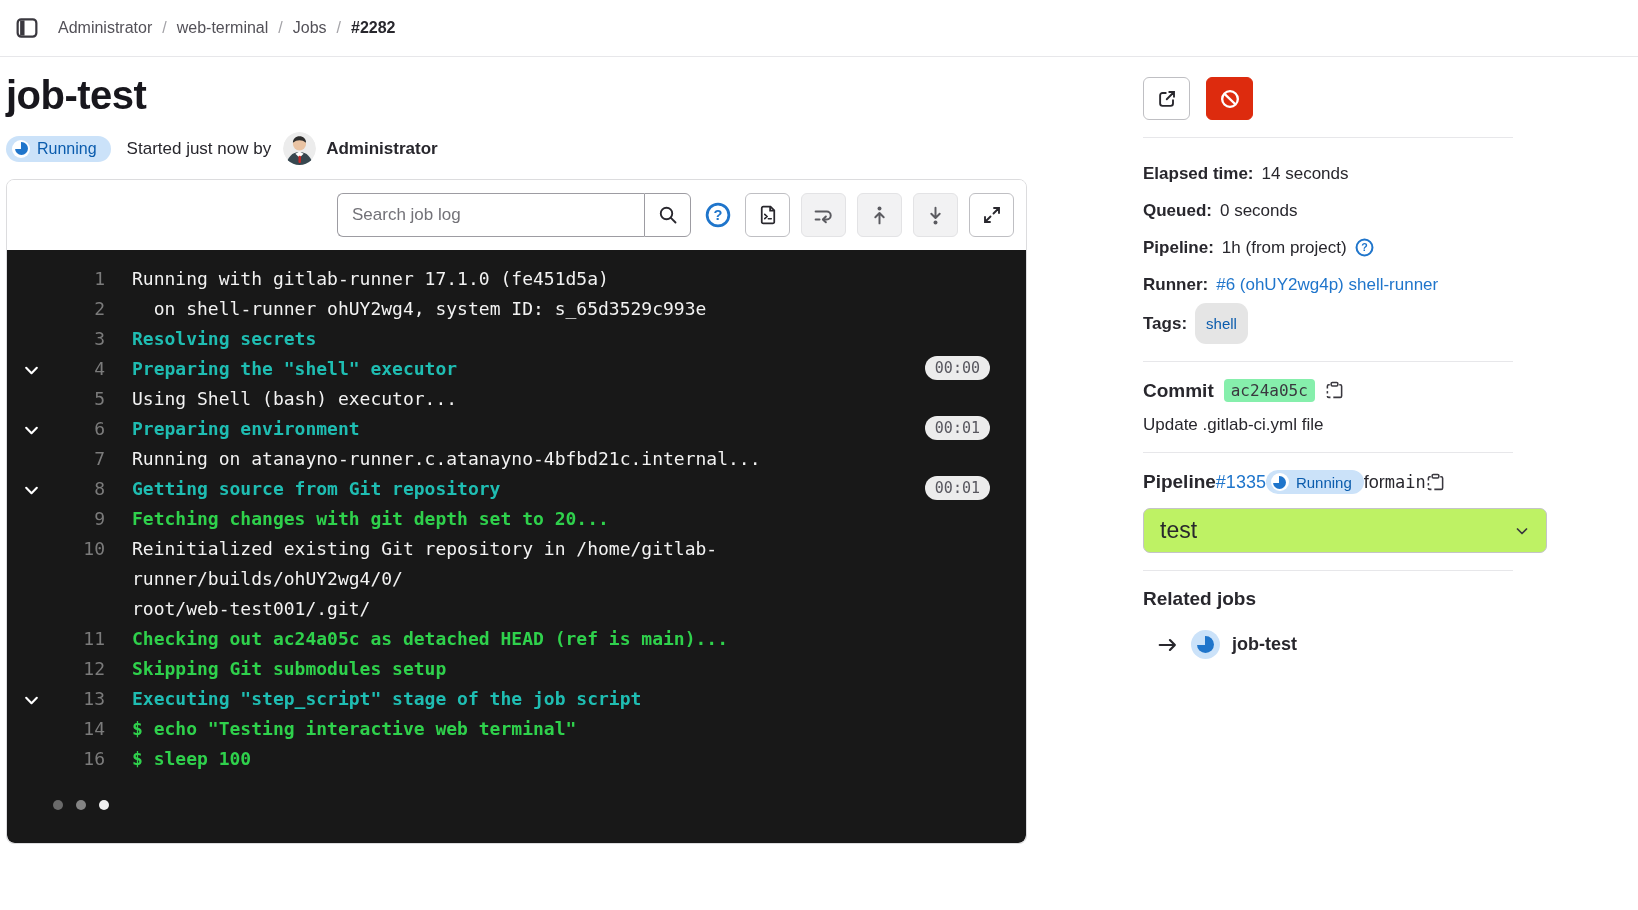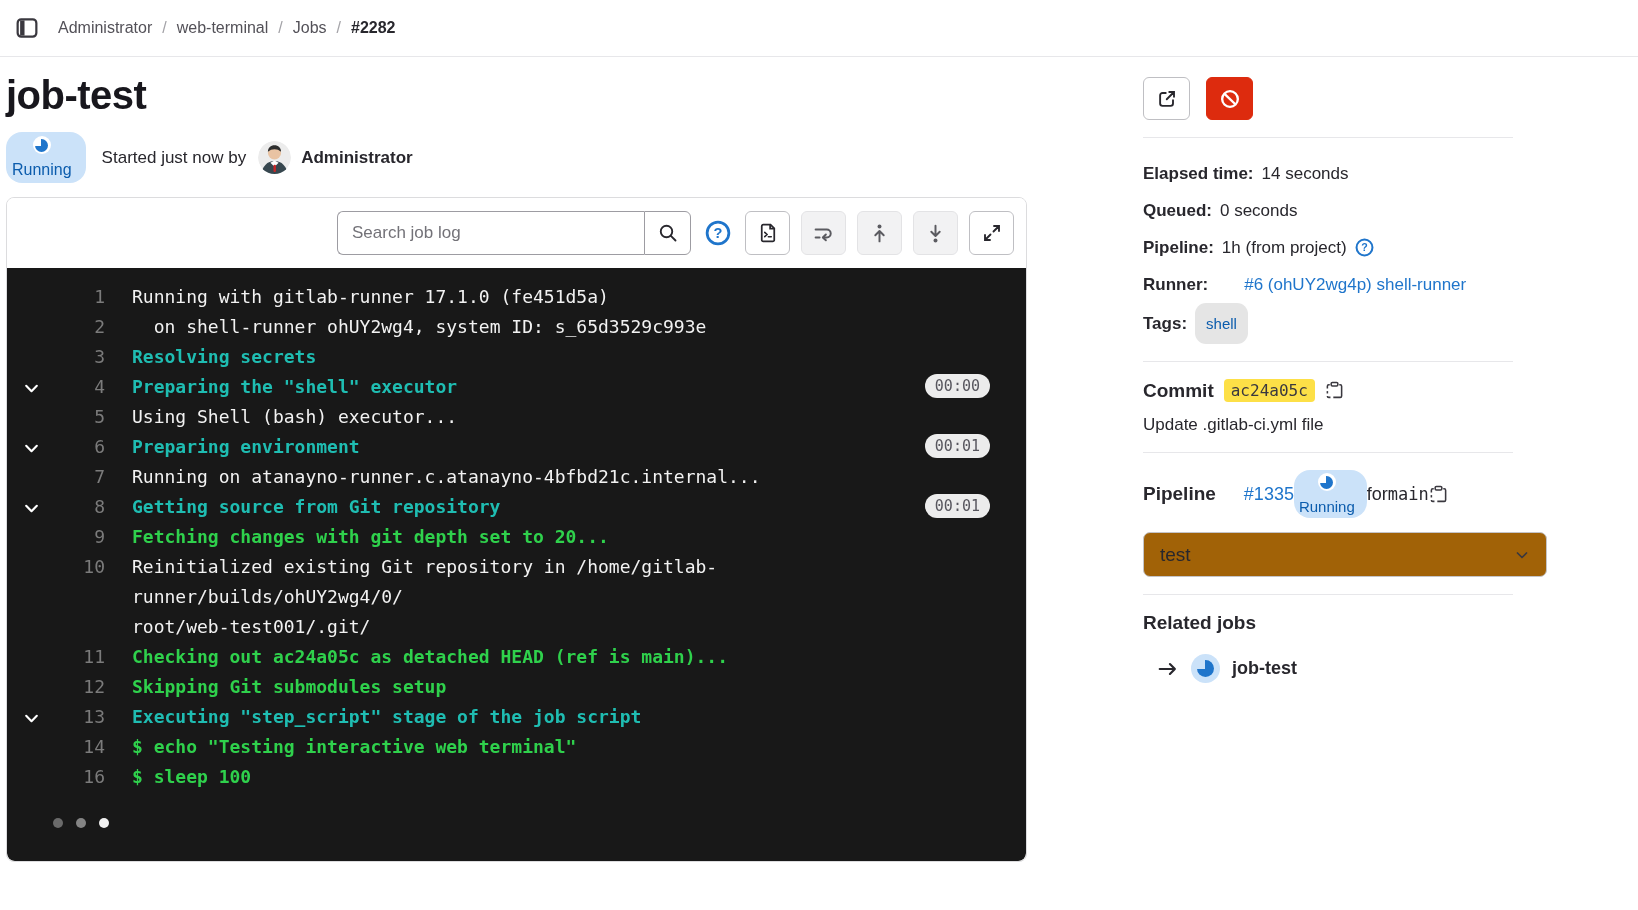--- a/index.html
+++ b/index.html
@@ -18,21 +18,21 @@
 
   
   .content { display:flex; }
   .main { width:1103px; padding-left:6px; }
   .sidebar { width:412px; margin-left:40px; padding-top:20px; }
 
   
   .job-title { font-size:40px; font-weight:700; color:#18171d; margin:16px 0 14px 0; letter-spacing:-0.5px; }
   .status-row { display:flex; align-items:center; margin-bottom:14px; }
   .badge-running { display:inline-flex; align-items:center; gap:7px; background:#cbe2f9;
-    border-radius:16px; padding:4px 14px 4px 6px; font-size:16px; color:#0b5cad;flex-direction:column; }
+    border-radius:16px; padding:4px 14px 4px 6px; font-size:16px; color:#0b5cad; }
   .pie-outer { width:18px; height:18px; border-radius:50%; background:#fff;
     display:inline-flex; align-items:center; justify-content:center; }
   .pie { width:13px; height:13px; border-radius:50%;
     background:conic-gradient(#1f75cb 0deg 270deg, transparent 270deg 360deg); }
   .started-text { font-size:17px; margin-left:16px; }
   .avatar { width:33px; height:33px; border-radius:50%; overflow:hidden; margin:0 10px 0 12px; flex:none; }
   .author-name { font-size:17px; font-weight:700; }
 
   
   .log-card { width:1021px; border:1px solid #dcdcde; border-radius:8px; overflow:hidden; }
@@ -69,38 +69,38 @@
 
   
   .actions { display:flex; gap:16px; }
   .action-btn { width:47px; height:43px; border-radius:6px; cursor:pointer;
     display:flex; align-items:center; justify-content:center; }
   .action-btn.plain { background:#fff; border:1px solid #bfbfc3; }
   .action-btn.danger { background:#dd2b0e; border:1px solid #dd2b0e; }
   .sidebar hr { border:none; border-top:1px solid #e7e7ea; margin:17px 0; width:370px; }
   .stat { font-size:17px; line-height:37px; display:flex; align-items:center; }
   .stat-label { font-weight:700; margin-right:8px; }
-  a.blue-link { color:#1f75cb; text-decoration:none;margin-left:28px; }
+  a.blue-link { color:#1f75cb; text-decoration:none; }
   .tag-pill { background:#e5e5e5; color:#0b5cad; border-radius:11px; padding:2px 11px; font-size:15px; }
   .help-icon-sm { margin-left:8px; display:inline-flex; cursor:pointer; }
 
   .commit-row { display:flex; align-items:center; gap:10px; font-size:18px; }
   .commit-label { font-weight:700; font-size:19px; }
-  .sha-chip { font-family:"DejaVu Sans Mono", monospace; font-size:16px; background:#fde047;
+  .sha-chip { font-family:"DejaVu Sans Mono", monospace; font-size:16px; background:#86efac;
     border-radius:4px; padding:2px 7px; color:#3a383f; }
   .copy-btn { background:transparent; border:none; cursor:pointer; display:inline-flex; padding:0; }
   .commit-msg { font-size:17px; margin-top:13px; }
 
   .pipeline-row { display:flex; align-items:center; font-size:18px; flex-wrap:wrap; }
   .pipeline-label { font-weight:700; font-size:19px; }
   .badge-running.sm { font-size:15px; padding:3px 12px 3px 5px; }
   .mono-ref { font-family:"DejaVu Sans Mono", monospace; font-size:17px; }
   .stage-dropdown { margin-top:14px; width:404px; height:45px; border:1px solid #c4c4c8; border-radius:7px;
-    background:#a16207; display:flex; align-items:center; justify-content:space-between;
-    padding:16px 16px; font-size:19px; cursor:pointer; }
+    background:#bef264; display:flex; align-items:center; justify-content:space-between;
+    padding:16px 16px; font-size:23px; cursor:pointer; }
 
   .related-title { font-size:19px; font-weight:700; margin-top:6px; }
   .related-job { display:flex; align-items:center; gap:12px; margin-top:20px; padding-left:14px; }
   .pie-outer.lg { width:29px; height:29px; background:#cbe2f9; }
   .pie.lg { width:17px; height:17px; }
   .related-job-name { font-size:18px; font-weight:700; color:#28272d; text-decoration:none; }
 </style>
 </head>
 <body>
 

